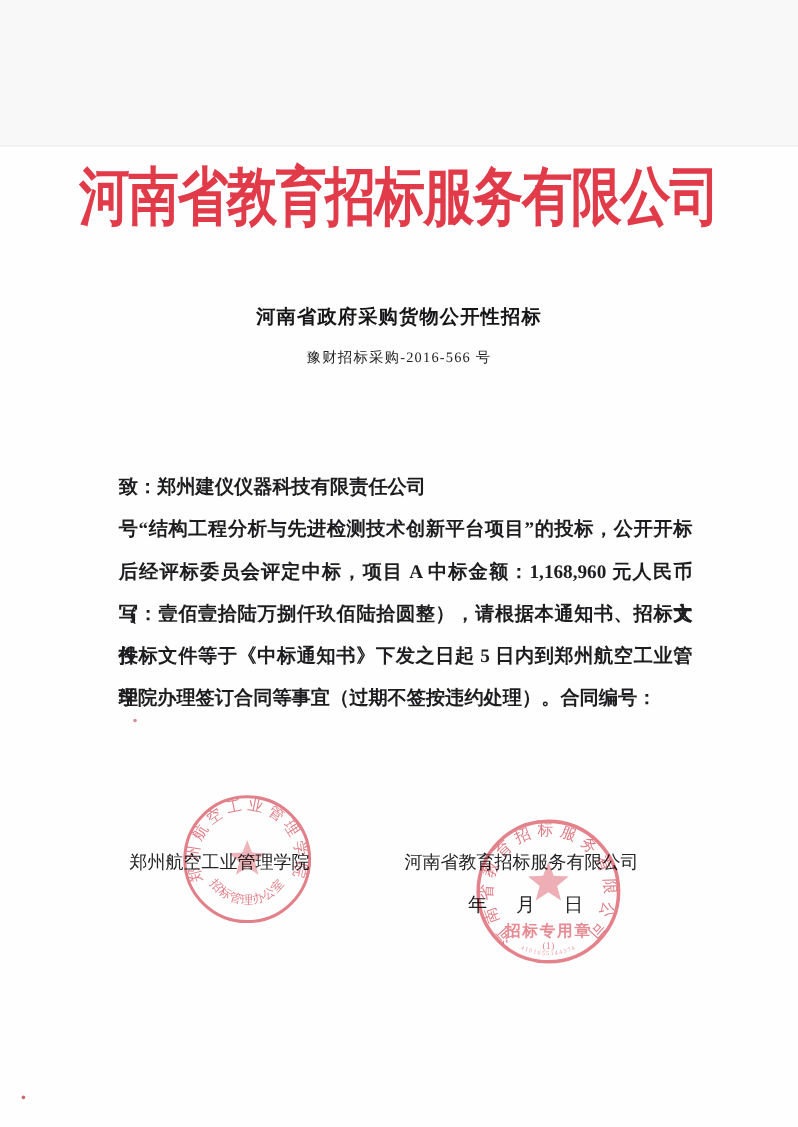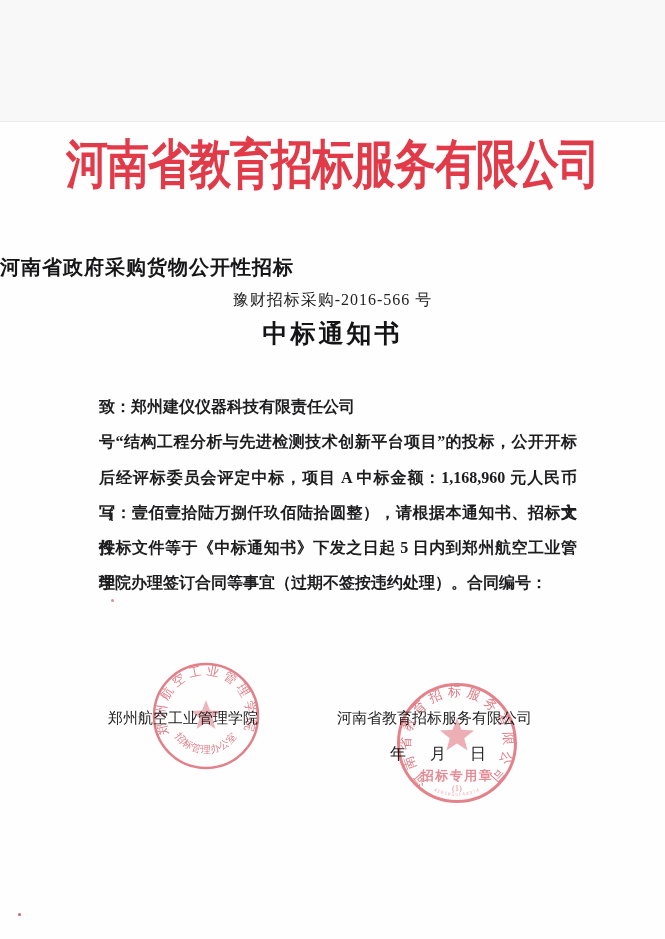--- a/index.html
+++ b/index.html
@@ -2,24 +2,24 @@
 <html><head>
 <meta charset="utf-8">
 <style>
   html,body{margin:0;padding:0;}
   body{background:#ffffff;font-family:"Liberation Serif", serif;}
   .page{position:relative;width:665px;height:939px;background:#fefefe;overflow:hidden;color:#1f1f1f;padding-left:40px;}
   .scan-band{position:absolute;left:0;top:0;width:665px;height:121px;background:#f8f8f9;border-bottom:1px solid #ebebee;}
   .letterhead{position:absolute;left:0;top:129px;width:665px;text-align:center;
     font-size:42px;font-weight:bold;color:#e13b4a;letter-spacing:-1px;
     transform:scaleY(1.25);transform-origin:top center;white-space:nowrap;}
-  .proc-type{position:absolute;left:0;top:254px;width:665px;text-align:left;
-    font-size:20px;font-weight:bold;letter-spacing:1px;color:#161618;}
+  .proc-type{position:absolute;left:0;top:254px;width:665px;text-align:center;
+    font-size:16px;font-weight:bold;letter-spacing:1px;color:#161618;}
   .bid-number{position:absolute;left:0;top:290px;width:665px;text-align:center;
-    font-size:16px;letter-spacing:1px;color:#222;}
+    font-size:12px;letter-spacing:1px;color:#222;}
   .doc-title{position:absolute;left:0;top:317px;width:665px;text-align:center;
     font-size:25px;font-weight:bold;letter-spacing:3px;color:#141416;}
   .body-block{position:absolute;left:99px;top:389px;width:478px;}
   .line{height:35.3px;line-height:35.3px;font-size:16px;color:#1d1d1f;white-space:nowrap;font-weight:bold;}
   .line.j{white-space:normal;text-align:justify;text-align-last:justify;}
   .sig{position:absolute;top:709px;font-size:15px;color:#232325;white-space:nowrap;}
   .sig-left{left:108px;}
   .sig-right{left:337px;}
   .date-row{position:absolute;left:390px;top:744px;display:flex;column-gap:24px;
     font-size:16px;color:#232325;}
@@ -36,21 +36,20 @@
 <div class="page">
 
   <div class="scan-band"></div>
 
   <div class="letterhead">河南省教育招标服务有限公司</div>
 
   <div class="proc-type">河南省政府采购货物公开性招标</div>
 
   <div class="bid-number">豫财招标采购-2016-566 号</div>
 
-  <div class="doc-title">中标通知书</div>
 
   <div class="body-block">
     <div class="line">致：郑州建仪仪器科技有限责任公司</div>
     <div class="line j">号“结构工程分析与先进检测技术创新平台项目”的投标，公开开标</div>
     <div class="line j">后经评标委员会评定中标，项目 A 中标金额：1,168,960 元人民币（大</div>
     <div class="line j">写：壹佰壹拾陆万捌仟玖佰陆拾圆整），请根据本通知书、招标文件、</div>
     <div class="line j">投标文件等于《中标通知书》下发之日起 5 日内到郑州航空工业管理</div>
     <div class="line">学院办理签订合同等事宜（过期不签按违约处理）。合同编号：</div>
   </div>
 

